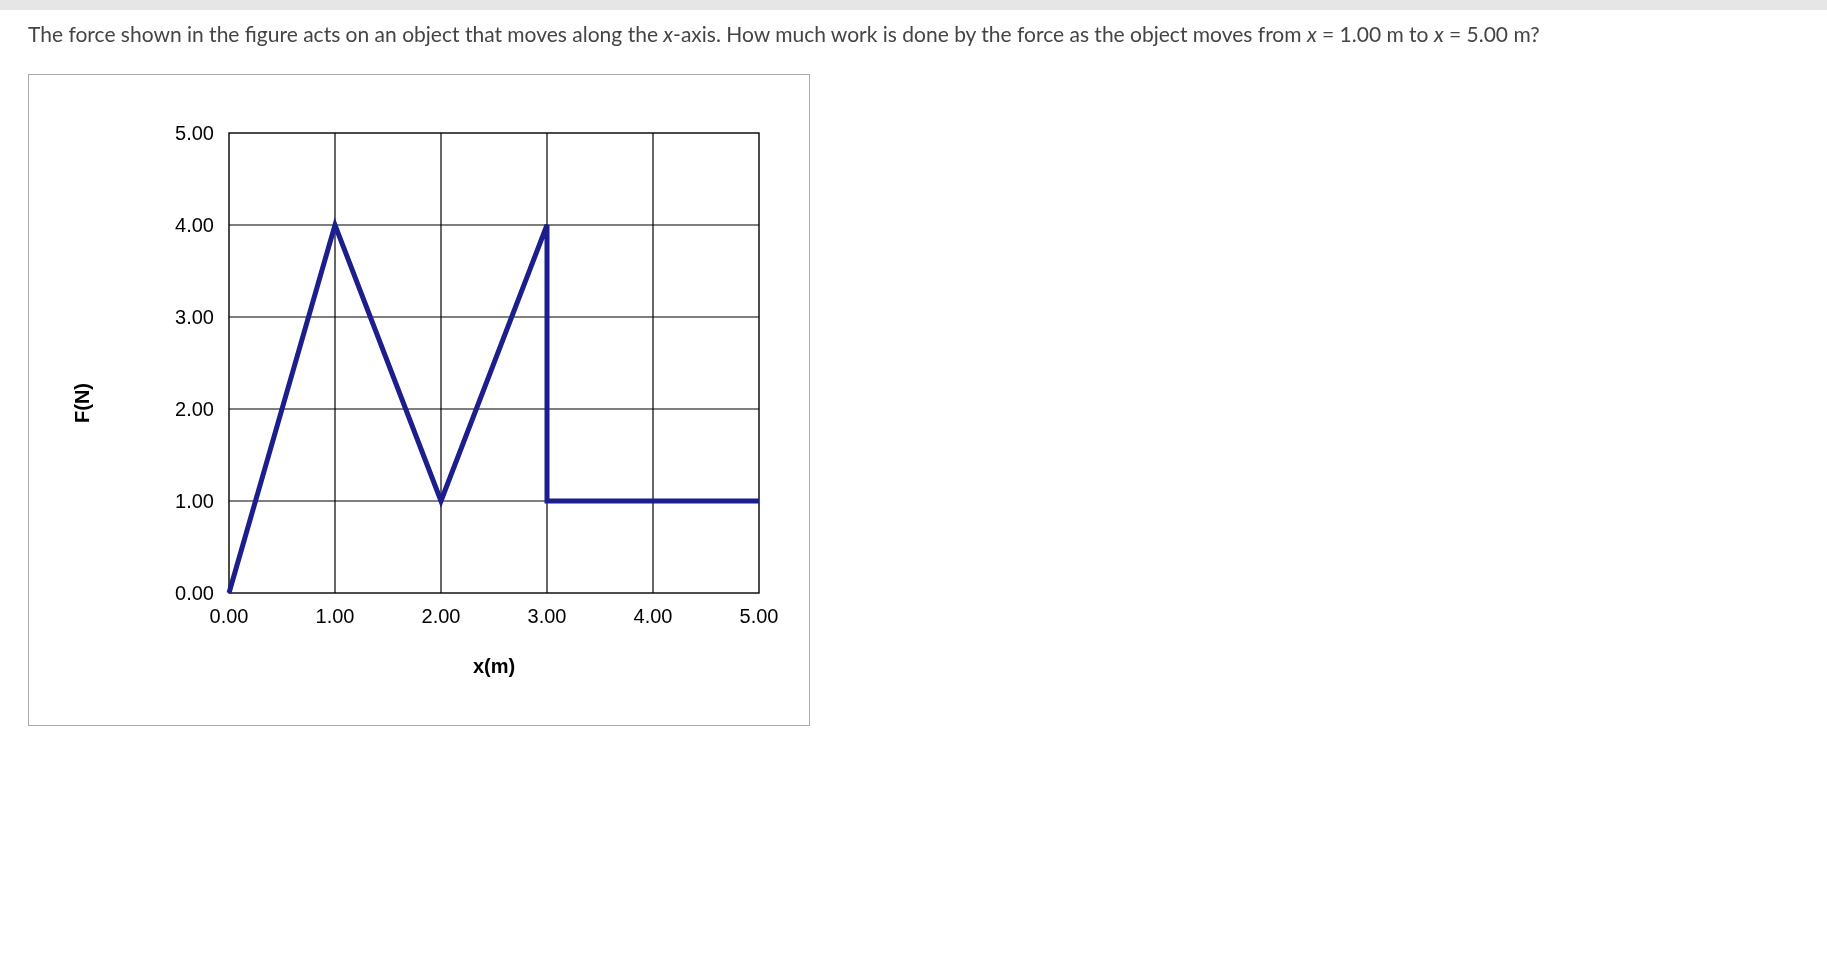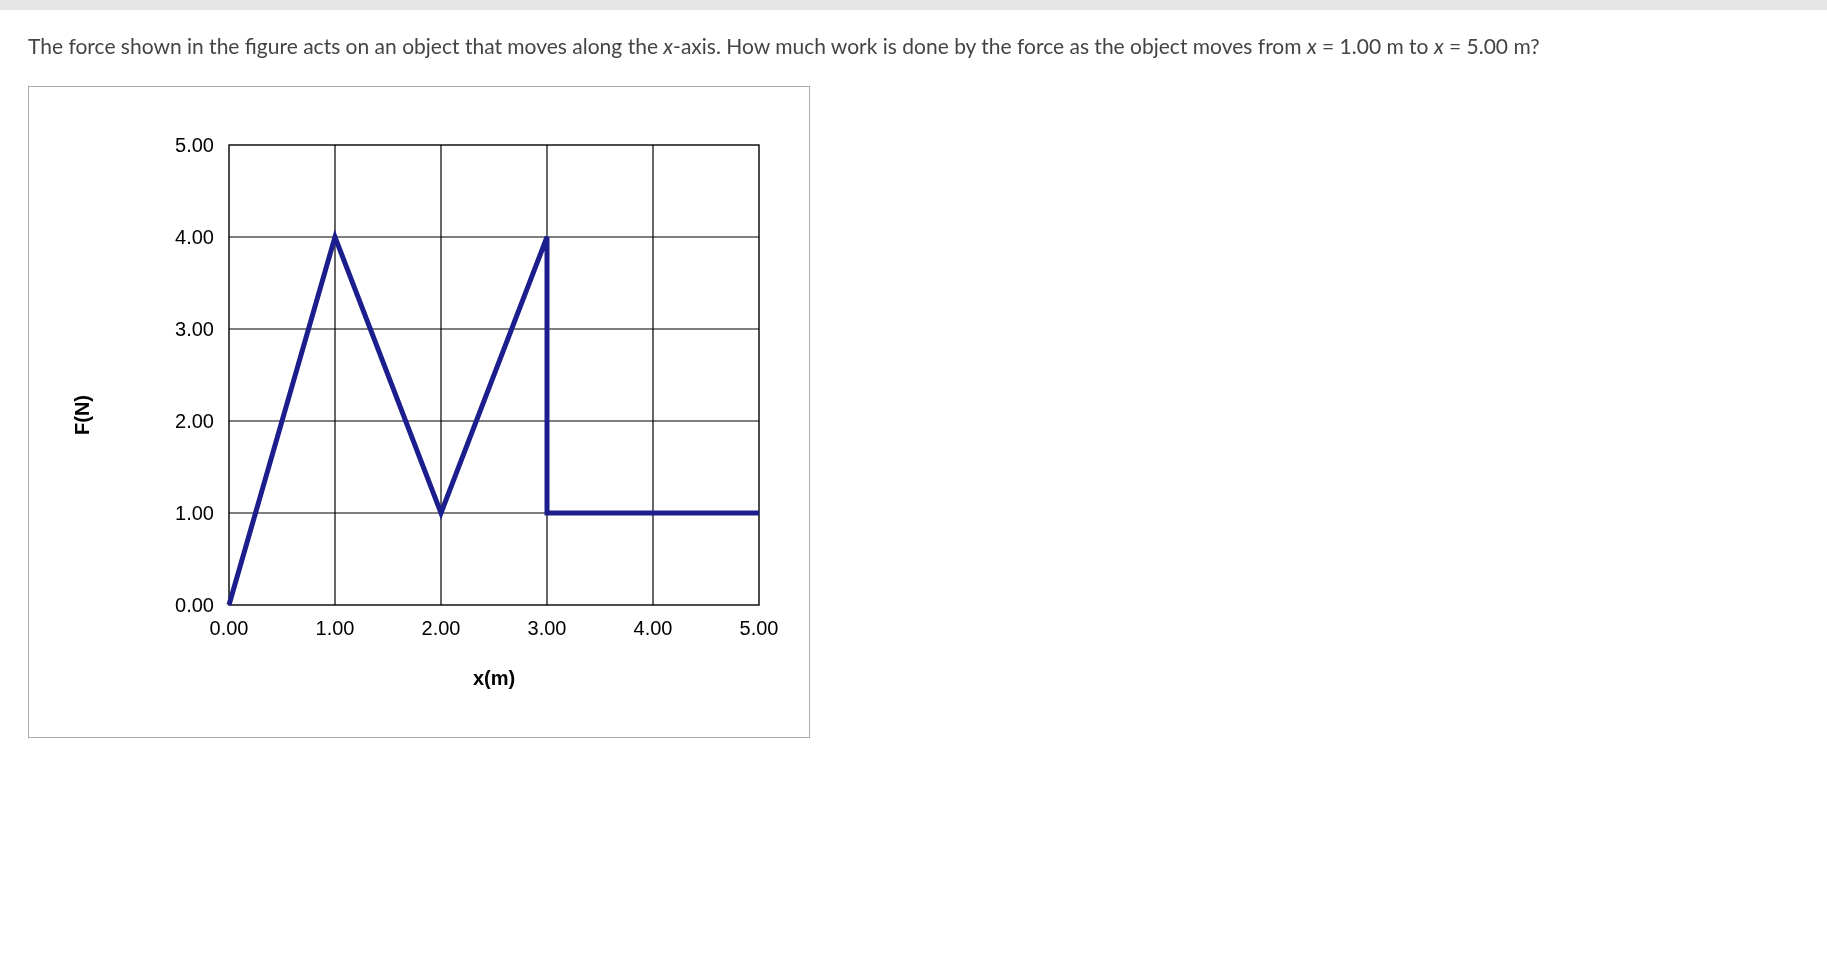--- a/index.html
+++ b/index.html
@@ -10,21 +10,21 @@
     color: #333333;
     font-size: 20px;
     line-height: 1.5;
   }
   .topbar {
     width: 100%;
     height: 10px;
     background: #e6e6e6;
   }
   .page {
-    padding: 16px 28px;
+    padding: 4px 28px;
   }
   .question {
     color: #444444;
     margin: 4px 0 24px 0;
     font-size: 21px;
   }
   .question .xvar {
     font-style: italic;
   }
   .figure-box {

